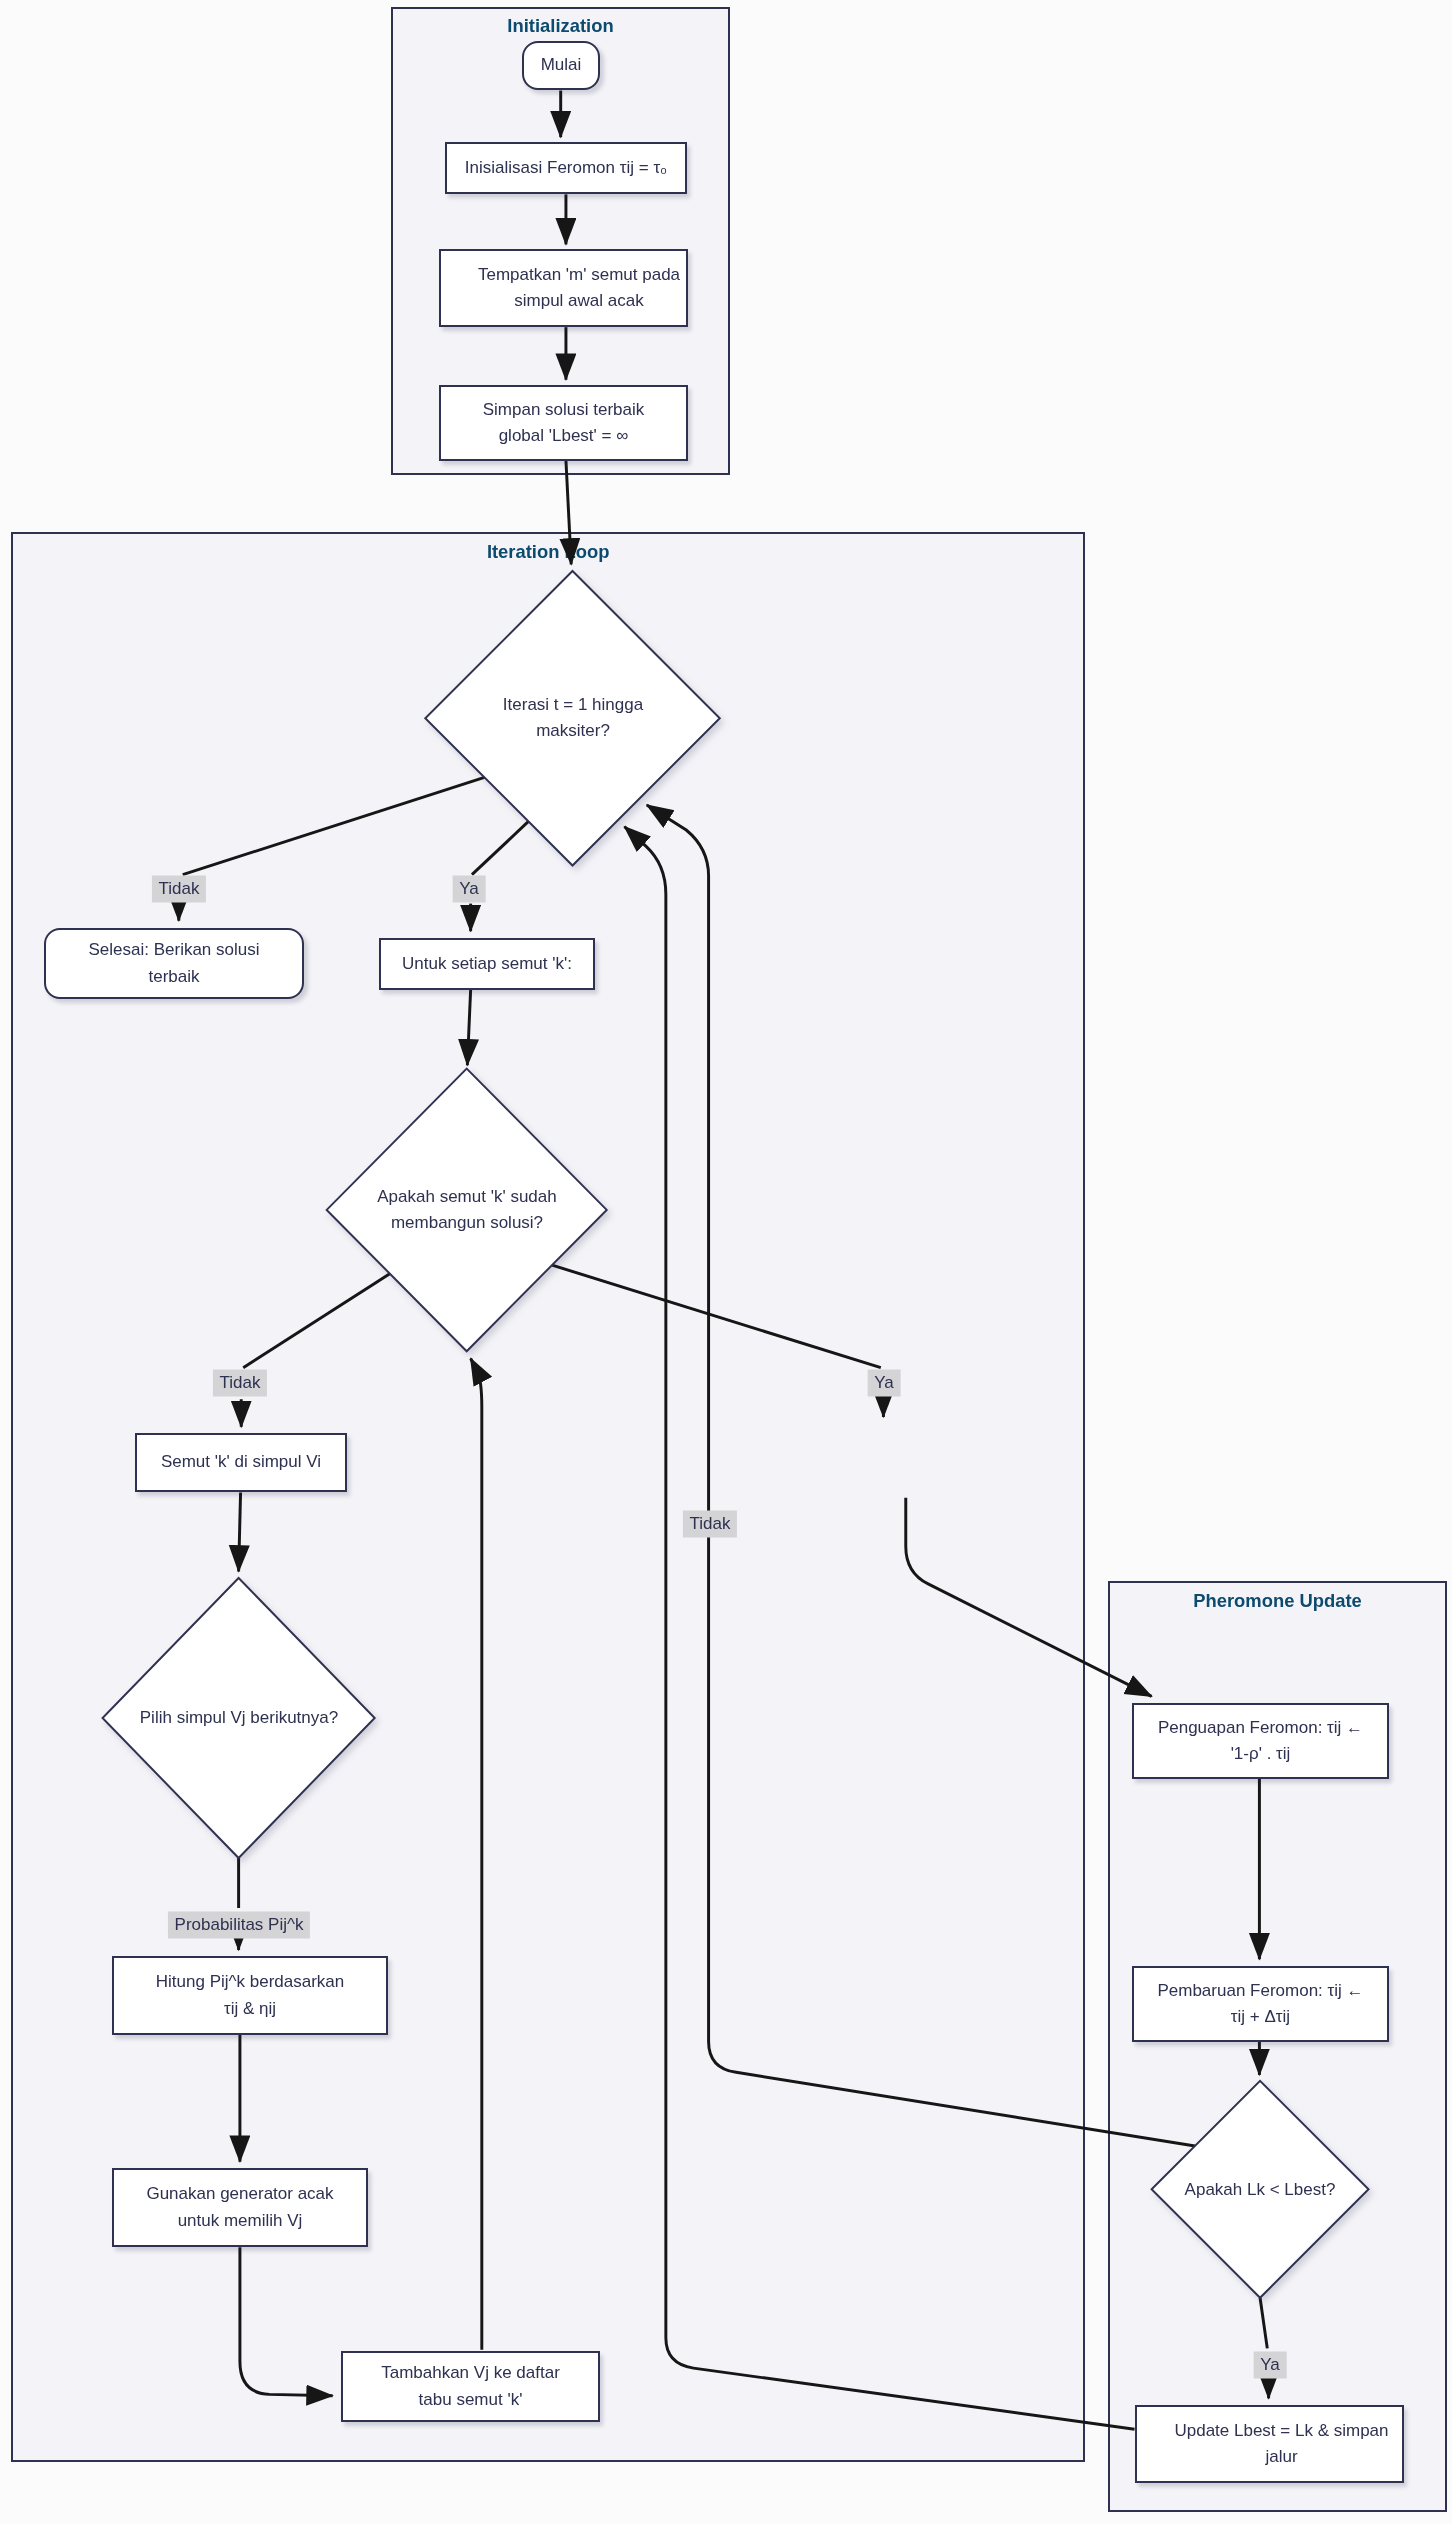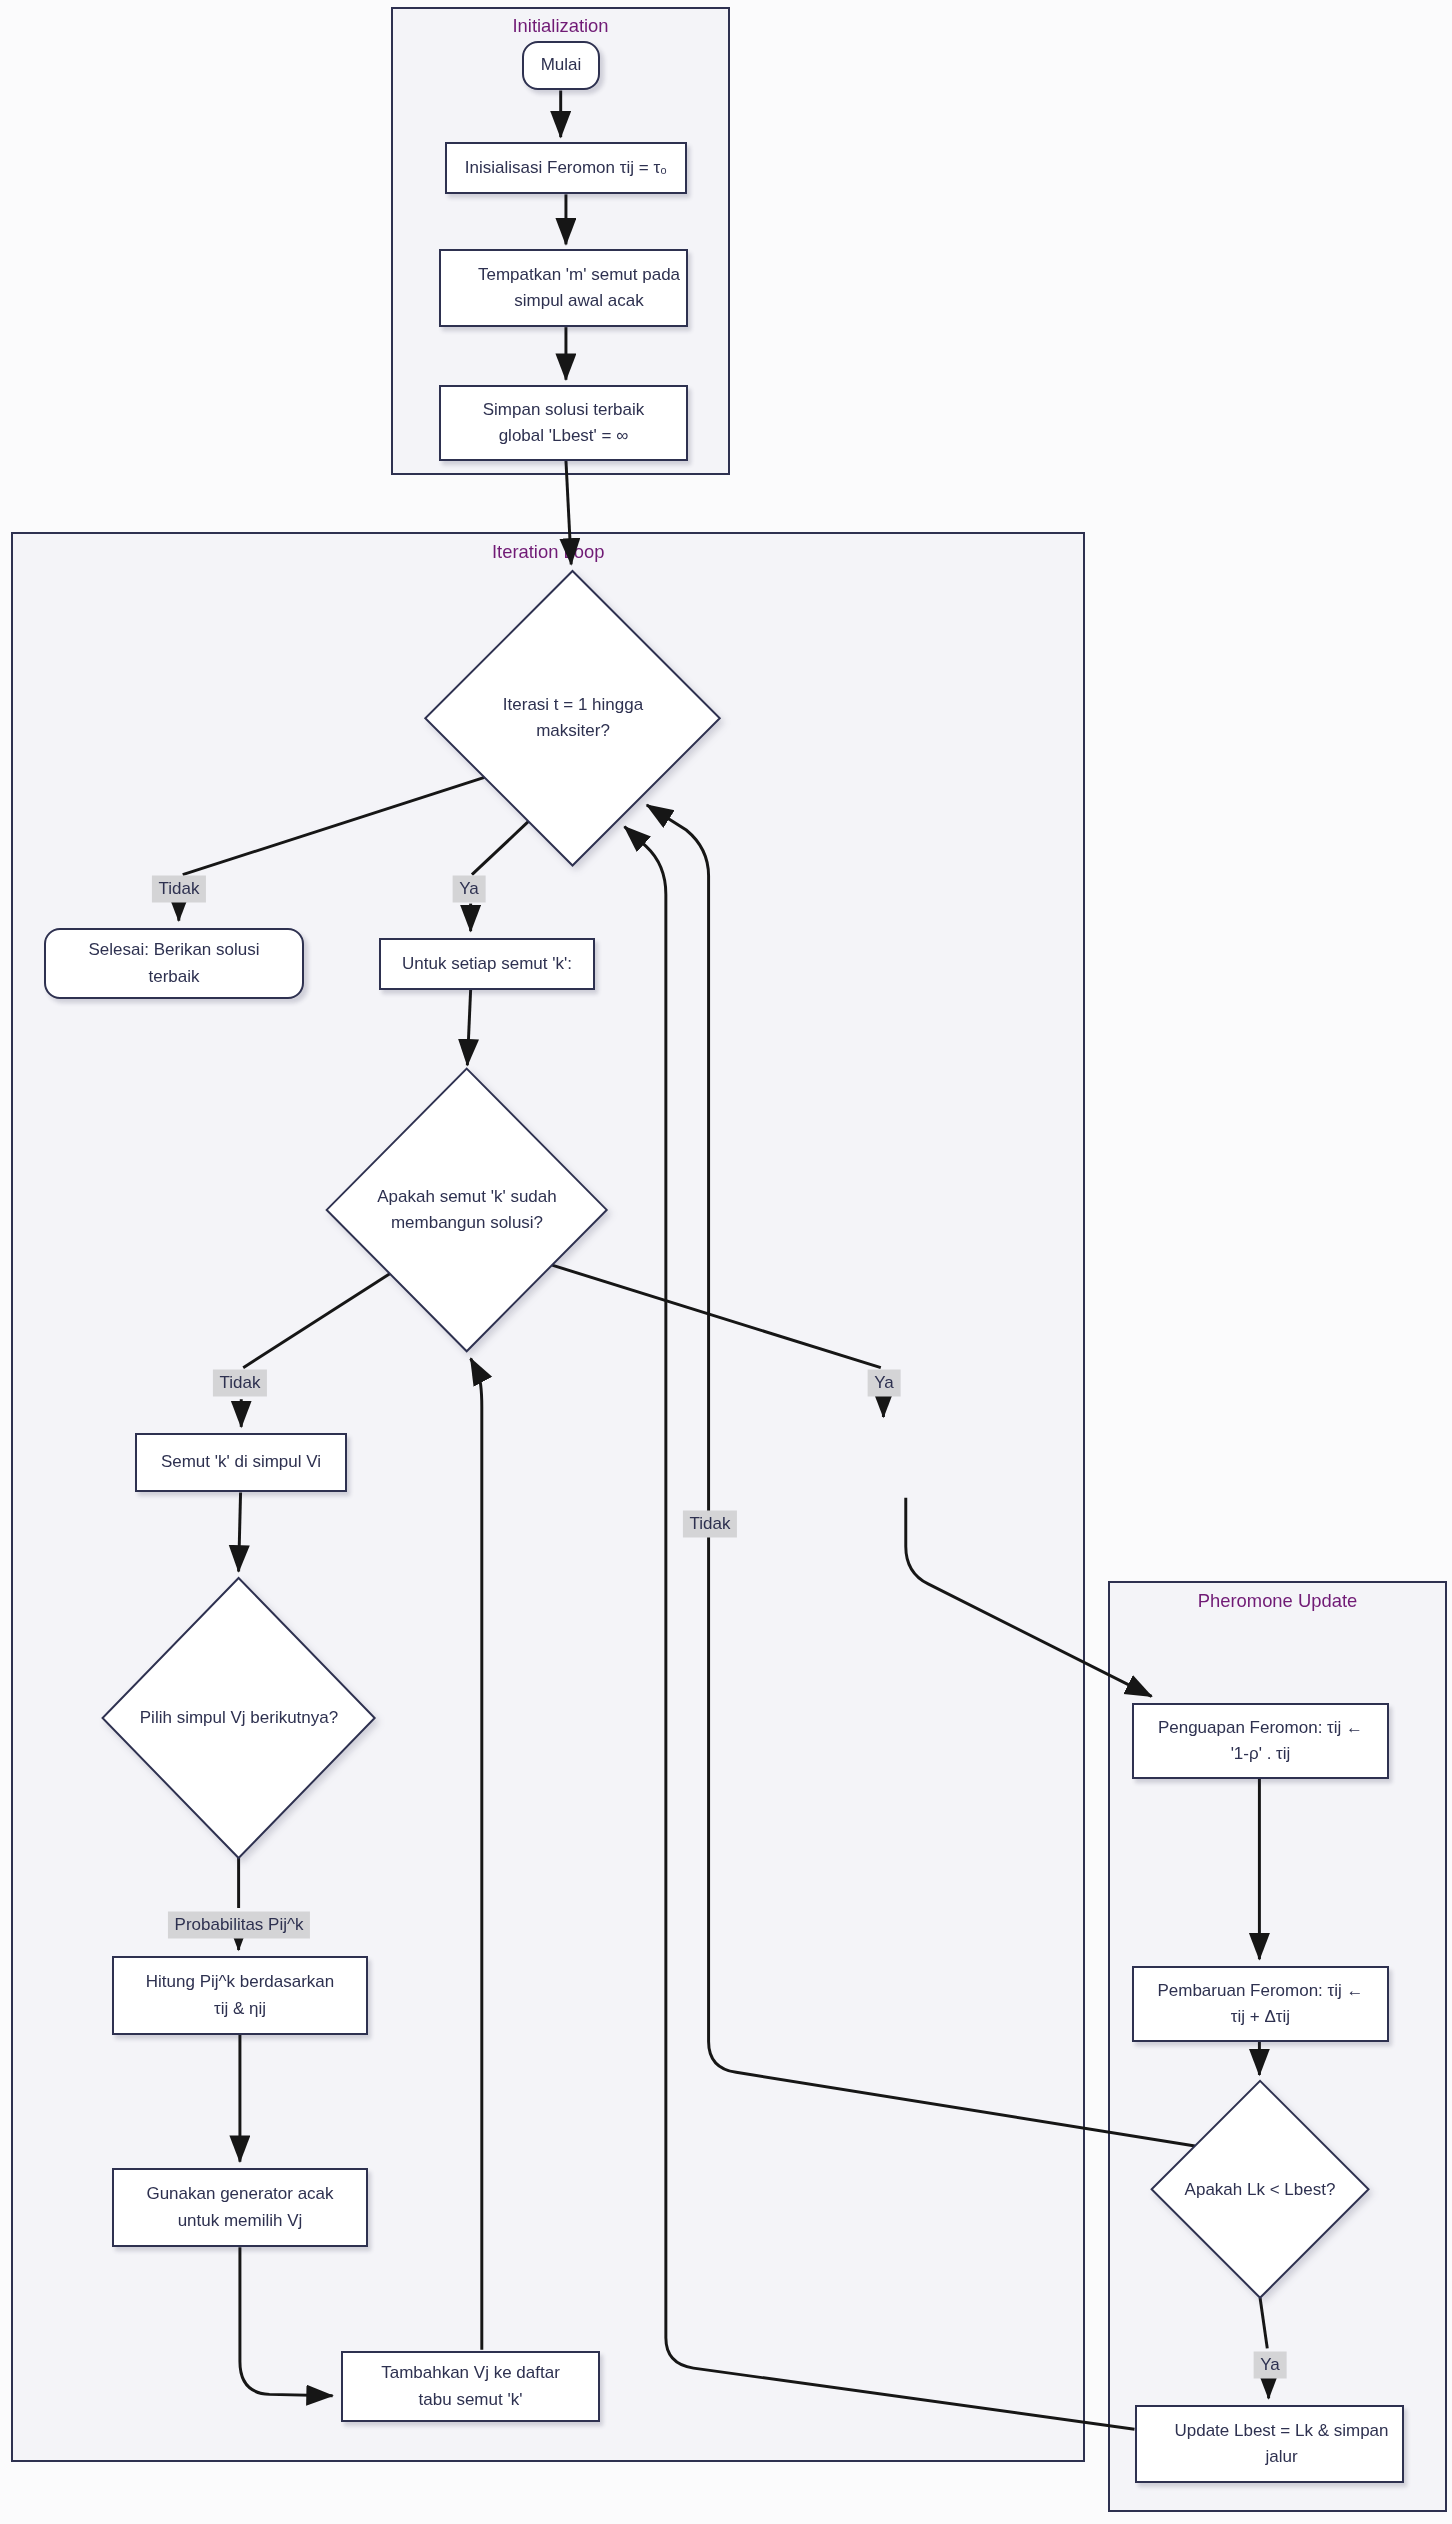--- a/index.html
+++ b/index.html
@@ -1,20 +1,20 @@
 <!DOCTYPE html>
 <html style="font-size:10.5px"><head>
 <meta charset="utf-8">
 <style>
   html,body{margin:0;padding:0;background:#fbfbfc;}
   #canvas{position:relative;width:1452px;height:2525px;background:#fbfbfc;
     font-family:"Liberation Sans","DejaVu Sans",sans-serif;color:#2e3150;}
   .subgraph{position:absolute;background:#f4f4f8;border:2px solid #2e3150;box-sizing:border-box;}
   .subgraph-title{position:absolute;width:100%;top:6.6px;text-align:center;
-    font-size:18.4px;font-weight:400;color:#701a75;}
+    font-size:18.4px;font-weight:700;color:#0c4a6e;}
   #edge-layer{position:absolute;left:0;top:0;z-index:2;}
   .edge{stroke:#161616;stroke-width:4.5;fill:none;}
   .diamond{fill:#ffffff;stroke:#2e3150;stroke-width:3;filter:drop-shadow(5px 6px 6px rgba(40,40,70,0.18));}
   .node{position:absolute;z-index:3;display:flex;align-items:center;justify-content:center;
     background:#ffffff;border:2px solid #2e3150;box-sizing:border-box;text-align:center;
     font-size:17px;line-height:1.55;white-space:pre-line;
     box-shadow:3.3px 4px 4px rgba(40,40,70,0.18);}
   .node.rounded{border-radius:16px;}
   .diamond-label{position:absolute;z-index:3;display:flex;align-items:center;justify-content:center;
     text-align:center;font-size:17px;line-height:1.55;white-space:pre-line;background:transparent;
@@ -86,21 +86,21 @@
   <div class="node rounded" style="left:522px;top:41px;width:78px;height:49px;">Mulai</div>
   <div class="node" style="left:445px;top:142px;width:242px;height:52px;">Inisialisasi Feromon τij = τ₀</div>
   <div class="node" style="left:439px;top:249px;width:249px;height:78px;padding-left:31px;">Tempatkan 'm' semut pada
 simpul awal acak</div>
   <div class="node" style="left:439px;top:385px;width:249px;height:76px;">Simpan solusi terbaik
 global 'Lbest' = ∞</div>
   <div class="node rounded" style="left:44px;top:928px;width:260px;height:71px;">Selesai: Berikan solusi
 terbaik</div>
   <div class="node" style="left:379px;top:938px;width:216px;height:52px;">Untuk setiap semut 'k':</div>
   <div class="node" style="left:135px;top:1433px;width:212px;height:59px;">Semut 'k' di simpul Vi</div>
-  <div class="node" style="left:112px;top:1956px;width:256px;height:79px;">Hitung Pij^k berdasarkan
+  <div class="node" style="left:112px;top:1956px;width:276px;height:79px;">Hitung Pij^k berdasarkan
 τij &amp; ηij</div>
   <div class="node" style="left:112px;top:2168px;width:256px;height:79px;">Gunakan generator acak
 untuk memilih Vj</div>
   <div class="node" style="left:341px;top:2351px;width:259px;height:71px;">Tambahkan Vj ke daftar
 tabu semut 'k'</div>
   <div class="node" style="left:1132px;top:1703px;width:257px;height:76px;">Penguapan Feromon: τij ←
 '1-ρ' . τij</div>
   <div class="node" style="left:1132px;top:1966px;width:257px;height:76px;">Pembaruan Feromon: τij ←
 τij + Δτij</div>
   <div class="node" style="left:1135px;top:2405px;width:269px;height:78px;padding-left:24px;">Update Lbest = Lk &amp; simpan

